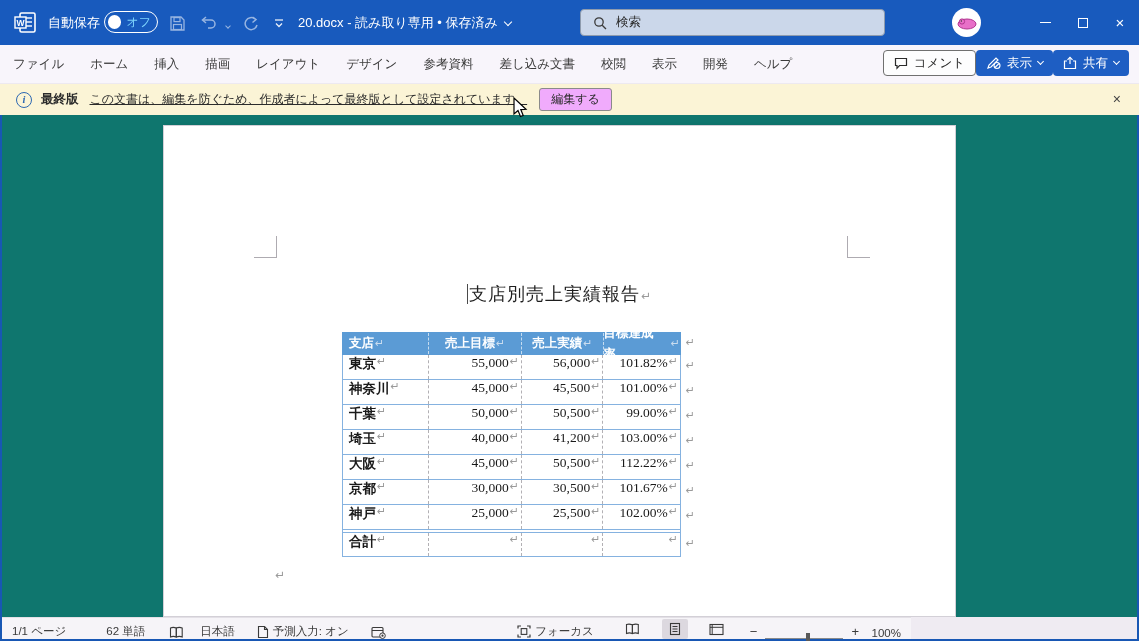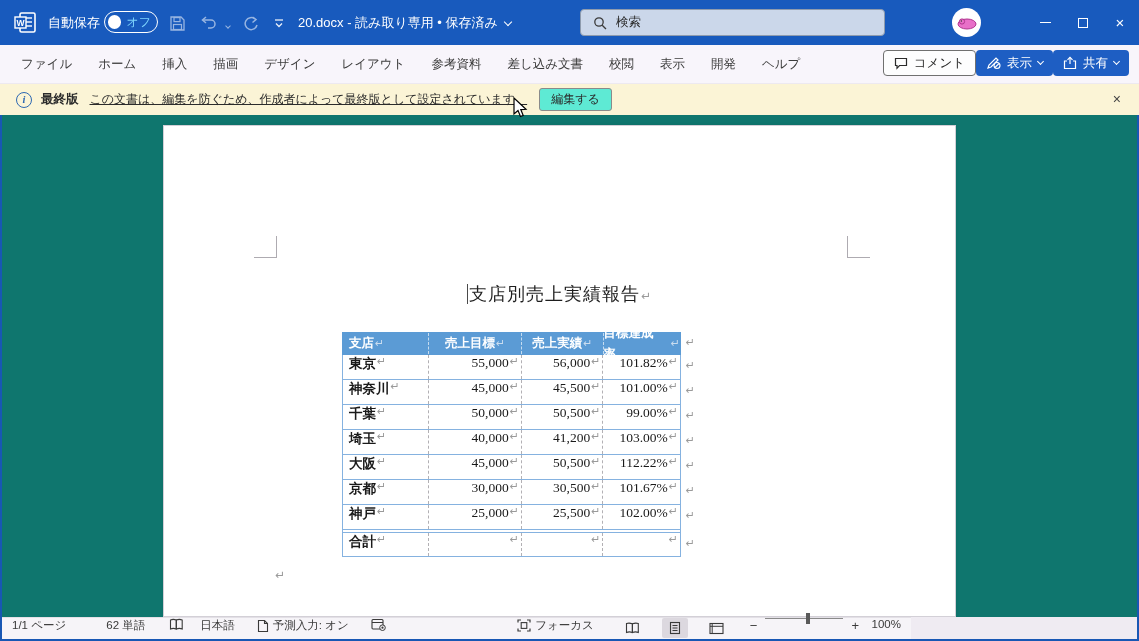--- a/index.html
+++ b/index.html
@@ -29,38 +29,38 @@
   .avatar { left:952px; top:8px; width:29px; height:29px; background:#fff; border-radius:50%;
             display:flex; align-items:center; justify-content:center; overflow:hidden; }
   .win-btn { top:0; width:38px; height:45px; display:flex; align-items:center; justify-content:center; cursor:pointer; }
   .win-min-glyph { width:11px; height:1.5px; background:#fff; display:inline-block; }
   .win-max-glyph { width:10px; height:10px; border:1.3px solid #fff; display:inline-block; }
   .win-close-glyph { font-size:15px; line-height:1; }
 
   
   .ribbonrow { position:absolute; left:-2px; top:45px; width:1139px; height:39px; background:#F8F5FB;
                border-bottom:1px solid #EDE9F0; }
-  .rtabs { position:absolute; left:8px; top:0; height:39px; display:flex; align-items:center; }
+  .rtabs { position:absolute; left:0; top:0; height:39px; display:flex; align-items:center; }
   .rtab { padding:0 13px; font-size:12.5px; color:#3B3B3B; height:39px; line-height:39px; cursor:pointer; }
   .ribbon-right { position:absolute; right:10px; top:5px; display:flex; align-items:center; }
   .btn-comments { height:26px; border:1px solid #707070; border-radius:4px; background:#FDFDFE; color:#2B2B2B;
                   display:flex; align-items:center; gap:6px; padding:0 10px; font-size:12.5px; cursor:pointer; }
   .btn-blue { height:26px; border-radius:4px; background:#1E5EC3; color:#fff; display:flex; align-items:center;
               gap:6px; padding:0 10px; font-size:12.5px; cursor:pointer; }
   .btn-blue .chev { border-color:#fff; width:5px; height:5px; }
 
   
   .banner { position:absolute; left:-2px; top:84px; width:1139px; height:31px; background:#FBF4D6;
             display:flex; align-items:center; }
   .banner .info-icon { margin-left:16px; width:16px; height:16px; border:1.4px solid #2D68B2; border-radius:50%;
             color:#2D68B2; font-size:10.5px; font-weight:bold; display:flex; align-items:center; justify-content:center;
             font-family:"Liberation Serif",serif; font-style:italic; }
   .banner-label { margin-left:9px; font-weight:bold; font-size:12.5px; color:#2B2B2B; }
   .banner-msg { margin-left:11px; font-size:12px; color:#2B2B2B; text-decoration:underline; cursor:pointer; }
-  .edit-btn { position:relative; margin-left:12px; height:23px; padding:0 11px; background:#5eead4;
+  .edit-btn { position:relative; margin-left:12px; height:23px; padding:0 11px; background:#f0abfc;
               border:1px solid #8A8A8A; border-radius:3px; font-size:12px; color:#2B2B2B; cursor:pointer; }
   .banner-close { position:absolute; right:18px; top:7px; font-size:14px; color:#444; cursor:pointer; }
   .mouse-cursor { position:absolute; left:509px; top:97px; z-index:50; pointer-events:none; }
 
   
   .docarea { position:absolute; left:0; top:115px; width:1135px; height:502px; background:#0f766e; overflow:hidden; }
   .page { position:absolute; left:161px; top:10px; width:793px; height:492px; background:#fff;
           border:1px solid #D3D0D7; box-shadow:0 0 4px rgba(0,0,0,.08); }
   .crop { position:absolute; width:23px; height:22px; }
   .crop-l { left:90px; top:110px; border-right:1px solid #AEABB1; border-bottom:1px solid #AEABB1; }
@@ -91,21 +91,21 @@
   .c3 { width:96px;  justify-content:flex-end; padding-right:2px; }
   .t-gap { height:2px; background:#fff; }
   .t-total { border-top:1px solid #85B2E0; }
   .rend { position:absolute; right:-15px; top:4px; color:#9A9A9A; font-size:11px; font-family:"DejaVu Sans",sans-serif; }
   .t-header .rend { top:3px; }
   .below-mark { position:absolute; left:111px; top:442px; color:#9A9A9A; font-size:12px;
                 font-family:"DejaVu Sans",sans-serif; }
 
   
   .statusbar { position:absolute; left:0; top:617px; width:909px; height:22px; background:#F6F4F8;
-               border-top:1px solid #E3E0E6; display:flex; align-items:flex-start; font-size:11.5px; color:#3A3A3A; }
+               border-top:1px solid #E3E0E6; display:flex; align-items:flex-end; font-size:11.5px; color:#3A3A3A; }
   .sb-item { display:flex; align-items:center; gap:4px; white-space:nowrap; cursor:pointer; padding:0 4px; }
   .sb-icon { display:flex; align-items:center; }
   .sb-icon svg { display:block; }
   .view-btn { width:26px; height:20px; display:flex; align-items:center; justify-content:center; cursor:pointer; border-radius:2px; }
   .view-btn.active { background:#DCD8DF; }
   .zoom-track { position:relative; width:78px; height:1px; background:#8A8A8A; margin:0 6px; cursor:pointer; }
   .zoom-thumb { position:absolute; left:52%; top:-5px; width:4px; height:11px; background:#5A5A5A; }
   .zoom-minus,.zoom-plus { font-size:13px; color:#3A3A3A; cursor:pointer; padding:0 2px; }
   .zoom-label { width:40px; text-align:right; margin-right:10px; }
 </style>
@@ -188,22 +188,22 @@
         <span class="win-close-glyph">×</span>
       </span>
   </div>
 
   <div class="ribbonrow">
     <div class="rtabs">
         <span class="rtab">ファイル</span>
         <span class="rtab">ホーム</span>
         <span class="rtab">挿入</span>
         <span class="rtab">描画</span>
+        <span class="rtab">レイアウト</span>
         <span class="rtab">デザイン</span>
-        <span class="rtab">レイアウト</span>
         <span class="rtab">参考資料</span>
         <span class="rtab">差し込み文書</span>
         <span class="rtab">校閲</span>
         <span class="rtab">表示</span>
         <span class="rtab">開発</span>
         <span class="rtab">ヘルプ</span>
       </div>
     <div class="ribbon-right">
       <span class="btn-comments">
         <span class="sb-icon">

